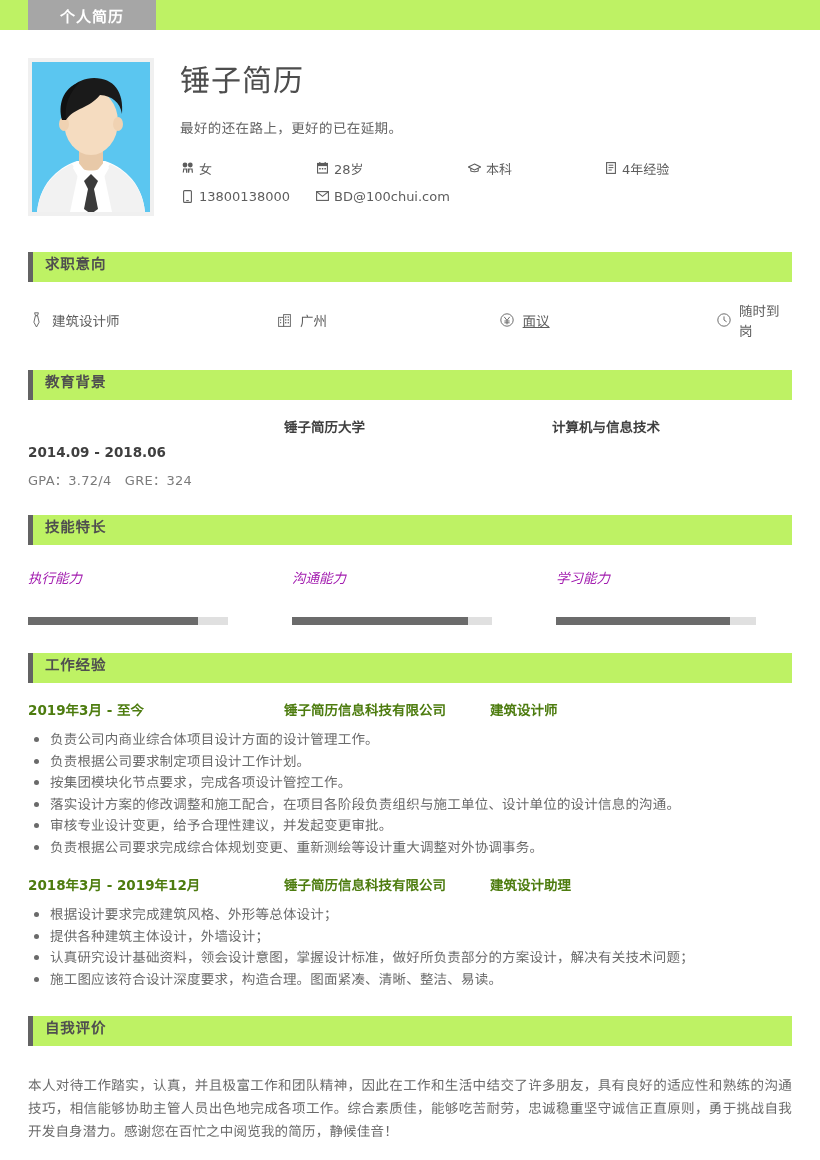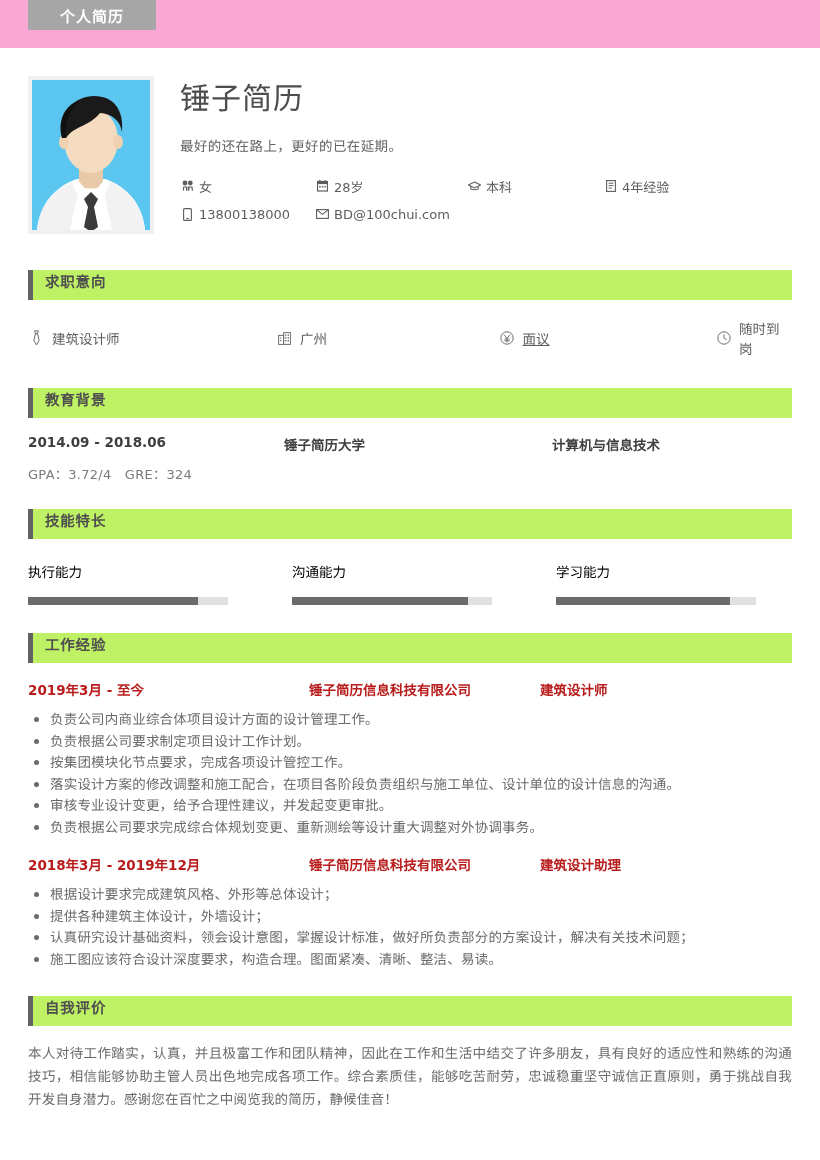--- a/index.html
+++ b/index.html
@@ -13,22 +13,22 @@
     font-family: "DejaVu Sans", "Liberation Sans", sans-serif;
     color: #4a4a4a;
     position: relative;
     overflow: hidden;
   }
 
   
   .topbar {
     position: relative;
     width: 820px;
-    height: 48px;
-    background: #f9a8d4;
+    height: 30px;
+    background: #bef264;
   }
   .topbar-tab {
     position: absolute;
     left: 28px;
     top: 0;
     width: 128px;
     height: 30px;
     background: #a6a6a6;
     display: flex;
     align-items: center;
@@ -167,21 +167,21 @@
   .iw3 { width: 220px; text-decoration: underline; }
 
   
   .edu-row {
     display: flex;
     padding-top: 16px;
     font-size: 13.5px;
     font-weight: bold;
     color: #3f3f3f;
   }
-  .edu-date { width: 256px; }
+  .edu-date { width: 256px; margin-top: 28px; }
   .edu-school { width: 268px; }
   .edu-major { flex: 1 1 auto; }
   .edu-sub {
     padding-top: 10px;
     font-size: 13px;
     color: #7b7b7b;
     letter-spacing: 0.3px;
   }
 
   
@@ -190,22 +190,23 @@
     padding-top: 22px;
     padding-bottom: 2px;
   }
   .skill {
     width: 256px;
     margin-right: 28px;
   }
   .skill:last-child { margin-right: 0; }
   .skill-label {
     font-size: 13.5px;
-    color: #000000;
-    margin-bottom: 16px;
+    color: #a21caf;
+    margin-bottom: 30px;
+    font-style: italic;
   }
   .skill-track {
     position: relative;
     width: 200px;
     height: 8px;
     background: #e0e0e0;
   }
   .skill-fill {
     position: absolute;
     left: 0;
@@ -213,22 +214,21 @@
     height: 8px;
     background: #6b6b6b;
   }
 
   
   .job { padding-top: 16px; }
   .job-head {
     display: flex;
     font-size: 13.5px;
     font-weight: bold;
-    color: #b91c1c;
-    gap: 25px;
+    color: #4d7c0f;
   }
   .job-date { width: 256px; }
   .job-company { width: 206px; }
   .job-role { flex: 1 1 auto; }
   .bullets {
     list-style: none;
     margin: 10px 0 0 0;
     padding: 0;
   }
   .bullets li {
@@ -245,21 +245,21 @@
     left: 6px;
     top: 8px;
     width: 5px;
     height: 5px;
     border-radius: 50%;
     background: #6a6a6a;
   }
 
   
   .self-eval {
-    padding-top: 16px;
+    padding-top: 28px;
     font-size: 13.5px;
     color: #6a6a6a;
     line-height: 23px;
     letter-spacing: 0.2px;
     text-align: justify;
   }
 </style>
 </head>
 <body>
 

